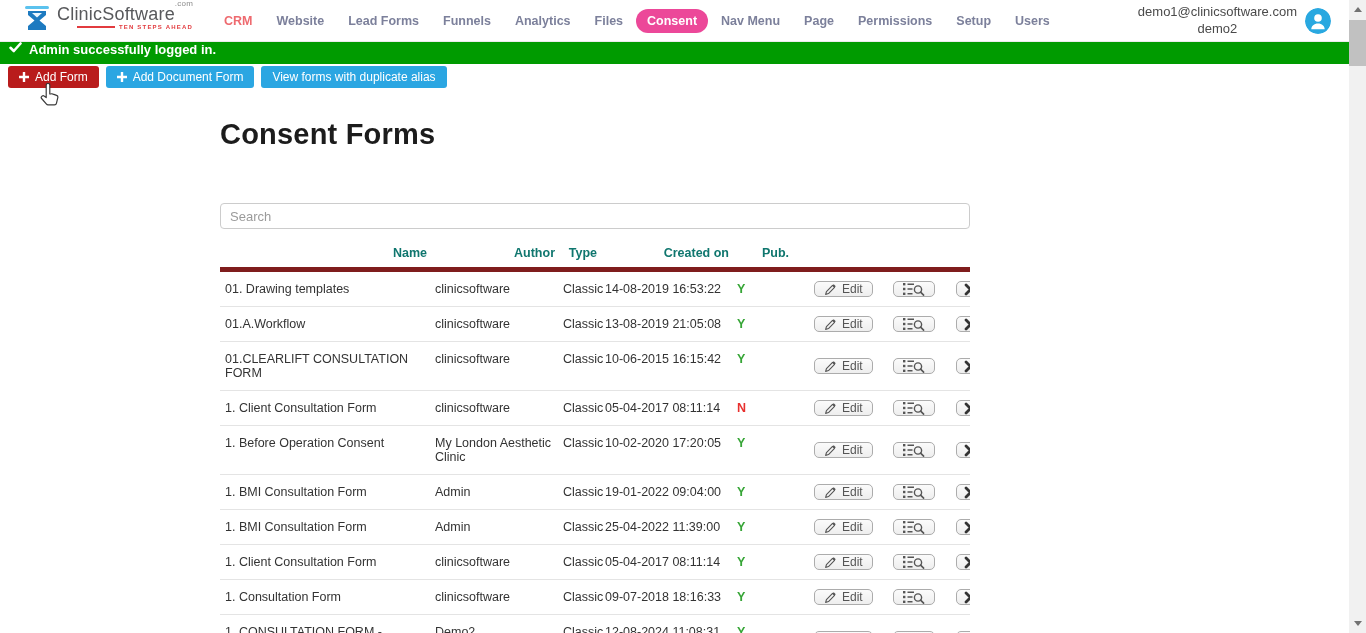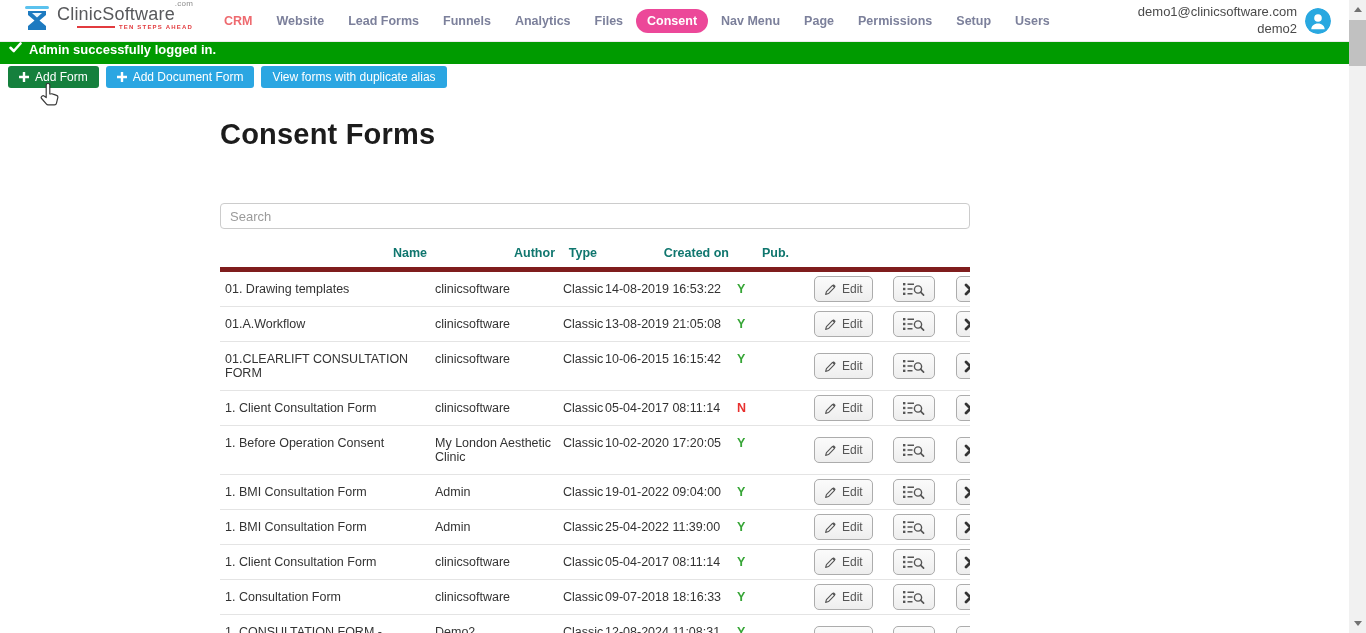--- a/index.html
+++ b/index.html
@@ -21,33 +21,33 @@
   .logo-tagline .rule{width:38px;height:2px;background:#e23b3f}
   .logo-tagline span{font-size:6px;font-weight:bold;letter-spacing:1.2px;color:#e23b3f;white-space:nowrap}
 
   .main-nav{margin-left:20px;display:flex;align-items:center;gap:2px}
   .nav-item{font-size:12.5px;font-weight:bold;color:#7c809b;padding:5px 11px;border-radius:14px;
             cursor:pointer;white-space:nowrap;text-decoration:none}
   .nav-accent{color:#ee6a6f}
   .nav-active{background:#ec4899;color:#fff}
 
   .user-area{margin-left:auto;display:flex;align-items:center;gap:8px;padding-right:8px}
-  .user-lines{display:flex;flex-direction:column;align-items:flex-end;line-height:1.3}
+  .user-lines{display:flex;flex-direction:column;align-items:center;line-height:1.3}
   .user-email,.user-account{font-size:13px;color:#4a4a4a}
   .avatar{width:26px;height:26px;border-radius:50%;display:block;cursor:pointer}
 
   
   .alert-bar{height:22px;background:#009b00;color:#fff;display:flex;align-items:flex-start;gap:7px;
              padding-left:9px;font-size:13px;font-weight:bold}
 
   
   .toolbar{padding:2px 8px 0;display:flex;gap:7px}
   .tb-btn{display:inline-flex;align-items:center;gap:6px;border:none;color:#fff;font-size:12px;
           padding:0 11px;height:22px;border-radius:3px;cursor:pointer;font-family:inherit}
-  .tb-dark{background:#15803d}
+  .tb-dark{background:#b91c1c}
   .tb-light{background:#2ba6e2}
 
   
   .content{width:750px;margin:30px 0 0 220px}
   .page-title{margin:0;font-size:29px;font-weight:700;color:#1c1c1c;letter-spacing:.2px}
   .search-input{display:block;width:100%;box-sizing:border-box;height:26px;margin-top:52px;
                 border:1px solid #ccc;padding:0 9px;font-size:13px;color:#333;outline:none;border-radius:4px}
   .search-input::placeholder{color:#9b9b9b}
 
   table{width:100%;border-collapse:collapse;margin-top:13px;table-layout:fixed}
@@ -57,21 +57,21 @@
      color:#0f766e;font-weight:bold}
   th:first-child{padding-left:5px}
   td{font-size:12.5px;color:#333;padding:10px 8px 10px 0;border-bottom:1px solid #e4e4e4;
      vertical-align:top;overflow:hidden}
   td:first-child{padding-left:5px}
   .c-pub{font-weight:bold}
   .pub-Y{color:#36a536}
   .pub-N{color:#e8302e}
   .c-actions{text-align:right;vertical-align:middle;padding:4px 0;white-space:nowrap}
   .act-btn{display:inline-flex;align-items:center;gap:5px;background:linear-gradient(#fbfbfb,#eeeeee);
-           border:1px solid #acacac;border-radius:5px;padding:0 9px;height:26px;font-size:12px;
+           border:1px solid #acacac;border-radius:5px;padding:0 9px;height:16px;font-size:12px;
            color:#555;margin-left:17px;cursor:pointer;font-family:inherit;vertical-align:middle}
   .act-btn.del-btn{padding:0 7px}
 
   
   .status-bar{position:absolute;left:0;bottom:0;height:21px;display:flex;align-items:center;
               background:#dbe4f3;border:1px solid #c3cfe3;border-left:none;border-bottom:none;
               border-top-right-radius:4px;color:#333;font-size:12.5px;padding:0 11px;z-index:30}
 
   
   .scrollbar{position:absolute;top:0;right:0;width:17px;height:633px;background:#f1f1f1;z-index:20}

